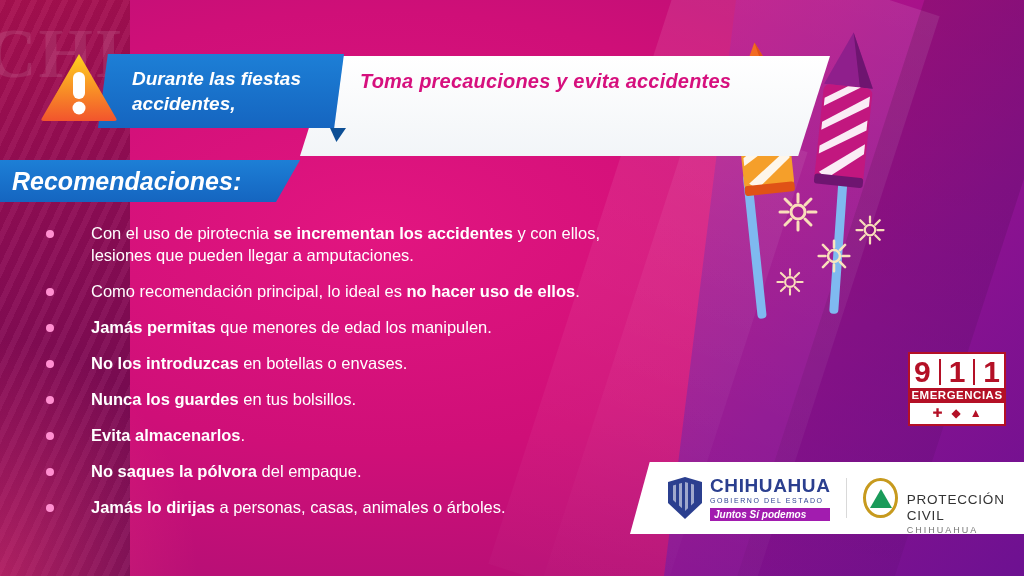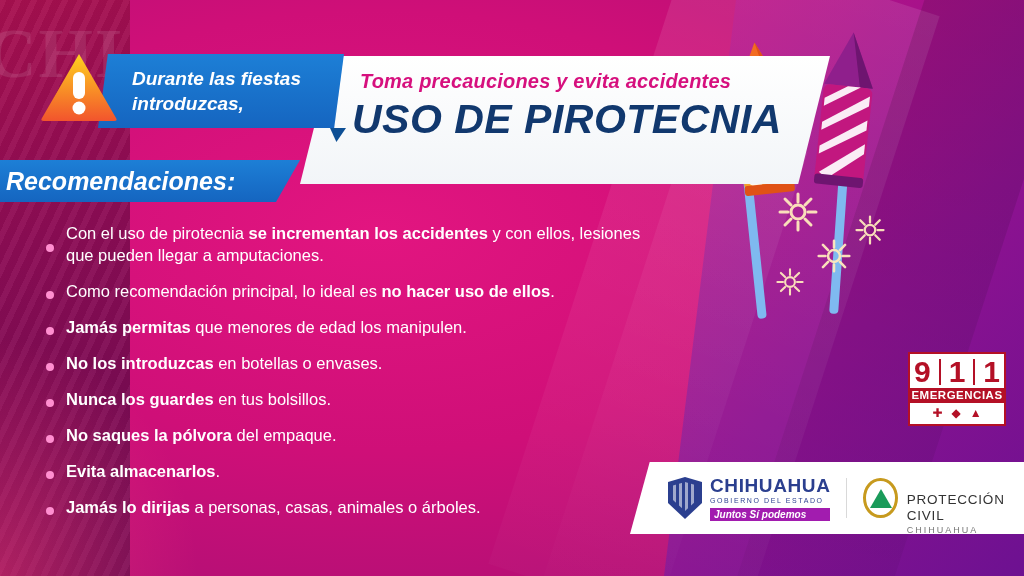--- a/index.html
+++ b/index.html
@@ -78,21 +78,21 @@
   .ribbon-blue .l1, .ribbon-blue .l2 {
     color: #fff; font-style: italic; font-weight: bold; font-size: 19px;
     line-height: 25px; white-space: nowrap;
   }
   .ribbon-fold {
     position: absolute; left: 330px; top: 98px; width: 16px; height: 14px;
     background: #0d4f95; clip-path: polygon(0 0, 100% 0, 40% 100%);
   }
 
   .title-panel {
-    position: absolute; left: 300px; top: 26px; width: 530px; height: 128px;
+    position: absolute; left: 300px; top: 26px; width: 530px; height: 100px;
     background: linear-gradient(180deg, #ffffff 0%, #f2f5f8 100%);
     clip-path: polygon(6% 0, 100% 0, 94% 100%, 0% 100%);
   }
   .title-panel .kicker {
     position: absolute; left: 60px; top: 14px;
     color: #d6107e; font-size: 20px; font-weight: bold; font-style: italic;
     letter-spacing: .2px; white-space: nowrap;
   }
   .title-panel .main-title {
     position: absolute; left: 52px; top: 40px;
@@ -102,29 +102,30 @@
 
   
   .rec-tab {
     position: absolute; left: 0; top: 160px; width: 300px; height: 42px;
     background: linear-gradient(180deg, #1d7fd6 0%, #1565c0 100%);
     clip-path: polygon(0 0, 100% 0, 92% 100%, 0% 100%);
     display: flex; align-items: center;
   }
   .rec-tab span {
     color: #fff; font-size: 25px; font-weight: bold; font-style: italic;
-    padding-left: 6px; white-space: nowrap;
+    padding-left: 12px; white-space: nowrap;
   }
 
   .bullets {
     position: absolute; left: 46px; top: 222px; width: 610px;
   }
   .bullet-row {
-    display: flex; align-items: center;
+    display: flex; align-items: flex-start;
     margin-bottom: 14px;
+    gap: 25px;
   }
   .bullet-dot {
     width: 8px; height: 8px; border-radius: 50%;
     background: #ff8fd0; margin-top: 8px; margin-right: 12px; flex: 0 0 auto;
   }
   .bullet-text {
     color: #ffffff; font-size: 16.5px; line-height: 22px;
   }
   .bullet-text b { font-weight: bold; }
 
@@ -271,26 +272,25 @@
           <path d="M0 -18 L0 -10 M0 10 L0 18 M-18 0 L-10 0 M10 0 L18 0 M-13 -13 L-7 -7 M7 7 L13 13 M13 -13 L7 -7 M-7 7 L-13 13"></path>
         </g>
       </g>
     </svg>
   </div>
 
   <div class="header-wrap">
 
     <div class="title-panel">
       <div class="kicker">Toma precauciones y evita accidentes</div>
-      <div class="main-title">USO DE PIROTECNIA</div>
     </div>
 
     <div class="ribbon-blue">
       <div class="l1">Durante las fiestas</div>
-      <div class="l2">introduzcas,</div>
+      <div class="l2">accidentes,</div>
     </div>
     <div class="ribbon-fold"></div>
 
     <div class="alert-badge">
       <svg width="78" height="70" viewBox="0 0 78 70">
         <defs>
           <linearGradient id="warn" x1="0" y1="0" x2="0" y2="1">
             <stop offset="0" stop-color="#ffd21e"></stop>
             <stop offset="1" stop-color="#f2542d"></stop>
           </linearGradient>
@@ -322,25 +322,25 @@
       <div class="bullet-row">
         <span class="bullet-dot"></span>
         <div class="bullet-text"><b>No los introduzcas</b><span> en botellas o envases.</span></div>
       </div>
       <div class="bullet-row">
         <span class="bullet-dot"></span>
         <div class="bullet-text"><b>Nunca los guardes</b><span> en tus bolsillos.</span></div>
       </div>
       <div class="bullet-row">
         <span class="bullet-dot"></span>
+        <div class="bullet-text"><b>Evita almacenarlos</b><span>.</span></div>
+      </div>
+      <div class="bullet-row">
+        <span class="bullet-dot"></span>
         <div class="bullet-text"><b>No saques la pólvora</b><span> del empaque.</span></div>
-      </div>
-      <div class="bullet-row">
-        <span class="bullet-dot"></span>
-        <div class="bullet-text"><b>Evita almacenarlos</b><span>.</span></div>
       </div>
       <div class="bullet-row">
         <span class="bullet-dot"></span>
         <div class="bullet-text"><b>Jamás lo dirijas</b><span> a personas, casas, animales o árboles.</span></div>
       </div>
     </div>
 
 
   <div class="emg-911">
     <div class="digits">

